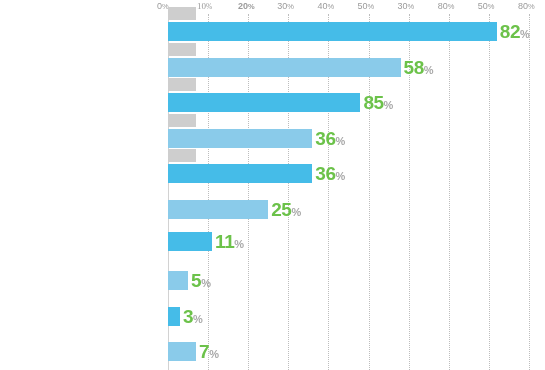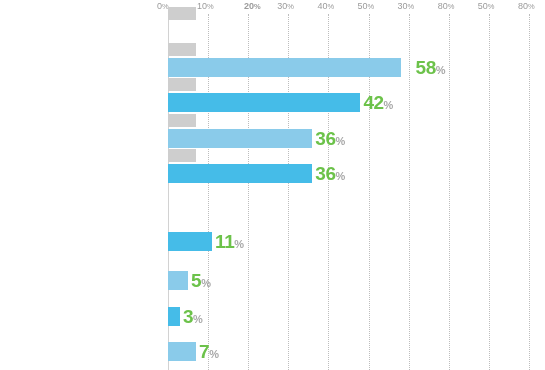--- a/index.html
+++ b/index.html
@@ -122,22 +122,22 @@
     letter-spacing: 0;
   }
 </style>
 </head>
 <body>
 
 <div id="chart-root">
 
   <div id="axis-top">
       <div class="tick-label" style="color: rgb(155, 155, 155); left: 157px;"><span>0</span><span class="pct">%</span></div>
-      <div class="tick-label" style="color: rgb(155, 155, 155); left: 197.1px;"><span>10</span><span class="pct">%</span></div>
-      <div class="tick-label" style="color: rgb(155, 155, 155); left: 244px; font-weight: bold;"><span>20</span><span class="pct">%</span></div>
+      <div class="tick-label" style="color: rgb(155, 155, 155); left: 197.1px; font-family: Liberation Serif, serif;"><span>10</span><span class="pct">%</span></div>
+      <div class="tick-label" style="color: rgb(155, 155, 155); left: 238px; font-weight: bold;"><span>20</span><span class="pct">%</span></div>
       <div class="tick-label" style="color: rgb(155, 155, 155); left: 277.3px; text-align: center;"><span>30</span><span class="pct">%</span></div>
       <div class="tick-label" style="color: rgb(155, 155, 155); left: 317.4px;"><span>40</span><span class="pct">%</span></div>
       <div class="tick-label" style="color: rgb(155, 155, 155); left: 357.5px; text-align: right;"><span>50</span><span class="pct">%</span></div>
       <div class="tick-label" style="color: rgb(155, 155, 155); left: 397.6px;"><span>30</span><span class="pct">%</span></div>
       <div class="tick-label" style="color: rgb(155, 155, 155); left: 437.7px;"><span>80</span><span class="pct">%</span></div>
       <div class="tick-label" style="color: rgb(155, 155, 155); left: 477.8px;"><span>50</span><span class="pct">%</span></div>
       <div class="tick-label" style="color: rgb(155, 155, 155); left: 517.9px;"><span>80</span><span class="pct">%</span></div>
     </div>
 
   <div id="plot-area">
@@ -150,55 +150,63 @@
       <div class="gridline" style="left: 240.6px; border-left-color: rgb(189, 189, 189);"></div>
       <div class="gridline" style="left: 280.7px; border-left-color: rgb(189, 189, 189);"></div>
       <div class="gridline" style="left: 320.8px; border-left-color: rgb(189, 189, 189);"></div>
       <div class="gridline" style="left: 360.9px; border-left-color: rgb(189, 189, 189);"></div>
     </div>
 
   <div id="rows-layer">
       <div class="gray-bar" style="top: 7px; width: 28.07px; background: rgb(206, 206, 206); position: absolute; left: 168px;"></div>
       <div class="row" style="top: 14px;">
         <div class="cat-label" style="color: rgb(59, 59, 59);"></div>
+        <div class="bar-wrap">
+          <div class="bar" style="width: 328.82px; background: rgb(69, 188, 232);"></div>
+          <div class="value" style="left: 331.82px; color: rgb(108, 194, 74);"><span>82</span><span class="unit" style="color: rgb(169, 169, 169);">%</span></div>
+        </div>
       </div>
       <div class="gray-bar" style="top: 42.6px; width: 28.07px; background: rgb(206, 206, 206); position: absolute; left: 168px;"></div>
       <div class="row" style="top: 49.6px;">
         <div class="cat-label" style="color: rgb(59, 59, 59);"></div>
         <div class="bar-wrap">
           <div class="bar" style="width: 232.58px; background: rgb(138, 203, 234);"></div>
-          <div class="value" style="left: 235.58px; color: rgb(108, 194, 74); margin-left: 12px;"><span>58</span><span class="unit" style="color: rgb(169, 169, 169);">%</span></div>
+          <div class="value" style="left: 235.58px; color: rgb(108, 194, 74);"><span>58</span><span class="unit" style="color: rgb(169, 169, 169);">%</span></div>
         </div>
       </div>
       <div class="gray-bar" style="top: 78.2px; width: 28.07px; background: rgb(206, 206, 206); position: absolute; left: 168px;"></div>
       <div class="row" style="top: 85.2px;">
         <div class="cat-label" style="color: rgb(59, 59, 59);"></div>
         <div class="bar-wrap">
           <div class="bar" style="width: 192.48px; background: rgb(69, 188, 232);"></div>
-          <div class="value" style="left: 195.48px; color: rgb(108, 194, 74);"><span>42</span><span class="unit" style="color: rgb(169, 169, 169);">%</span></div>
+          <div class="value" style="left: 195.48px; color: rgb(108, 194, 74);"><span>85</span><span class="unit" style="color: rgb(169, 169, 169);">%</span></div>
         </div>
       </div>
       <div class="gray-bar" style="top: 113.8px; width: 28.07px; background: rgb(206, 206, 206); position: absolute; left: 168px;"></div>
       <div class="row" style="top: 120.8px;">
         <div class="cat-label" style="color: rgb(59, 59, 59);"></div>
         <div class="bar-wrap">
           <div class="bar" style="width: 144.36px; background: rgb(138, 203, 234);"></div>
           <div class="value" style="left: 147.36px; color: rgb(108, 194, 74);"><span>36</span><span class="unit" style="color: rgb(169, 169, 169);">%</span></div>
         </div>
       </div>
       <div class="gray-bar" style="top: 149.4px; width: 28.07px; background: rgb(206, 206, 206); position: absolute; left: 168px;"></div>
       <div class="row" style="top: 156.4px;">
         <div class="cat-label" style="color: rgb(59, 59, 59);"></div>
         <div class="bar-wrap">
           <div class="bar" style="width: 144.36px; background: rgb(69, 188, 232);"></div>
           <div class="value" style="left: 147.36px; color: rgb(108, 194, 74);"><span>36</span><span class="unit" style="color: rgb(169, 169, 169);">%</span></div>
         </div>
       </div>
       <div class="row" style="top: 192px;">
         <div class="cat-label" style="color: rgb(59, 59, 59);"></div>
+        <div class="bar-wrap">
+          <div class="bar" style="width: 100.25px; background: rgb(138, 203, 234);"></div>
+          <div class="value" style="left: 103.25px; color: rgb(108, 194, 74);"><span>25</span><span class="unit" style="color: rgb(169, 169, 169);">%</span></div>
+        </div>
       </div>
       <div class="row" style="top: 224px;">
         <div class="cat-label" style="color: rgb(59, 59, 59);"></div>
         <div class="bar-wrap">
           <div class="bar" style="width: 44.11px; background: rgb(69, 188, 232);"></div>
           <div class="value" style="left: 47.11px; color: rgb(108, 194, 74);"><span>11</span><span class="unit" style="color: rgb(169, 169, 169);">%</span></div>
         </div>
       </div>
       <div class="row" style="top: 263.2px;">
         <div class="cat-label" style="color: rgb(59, 59, 59);"></div>

